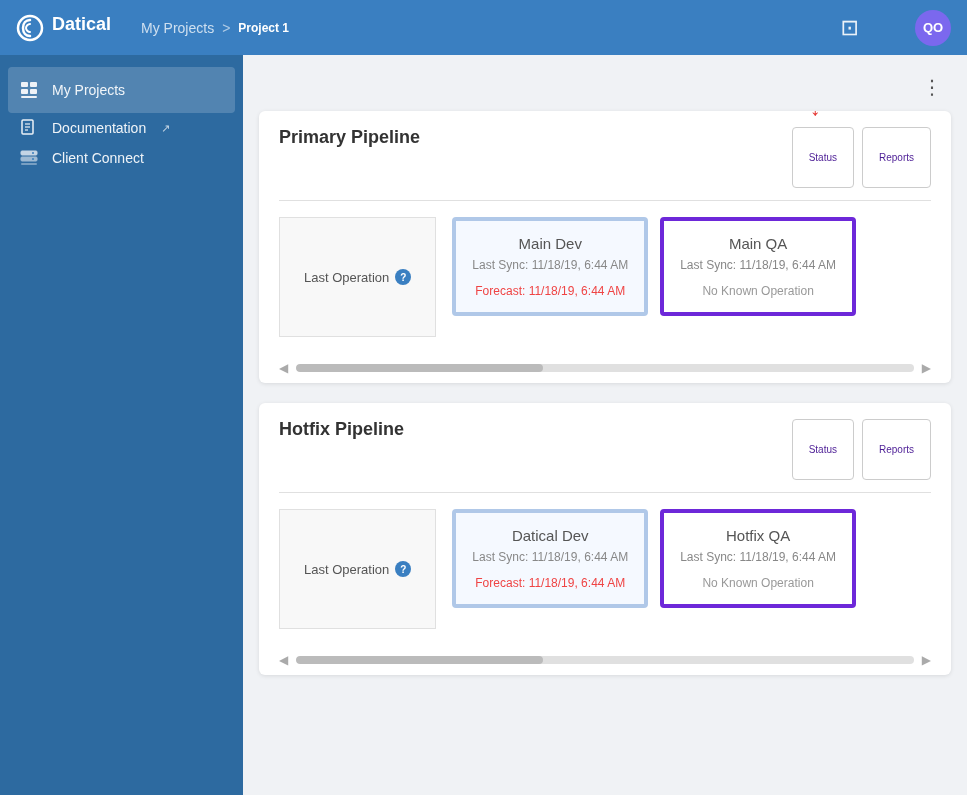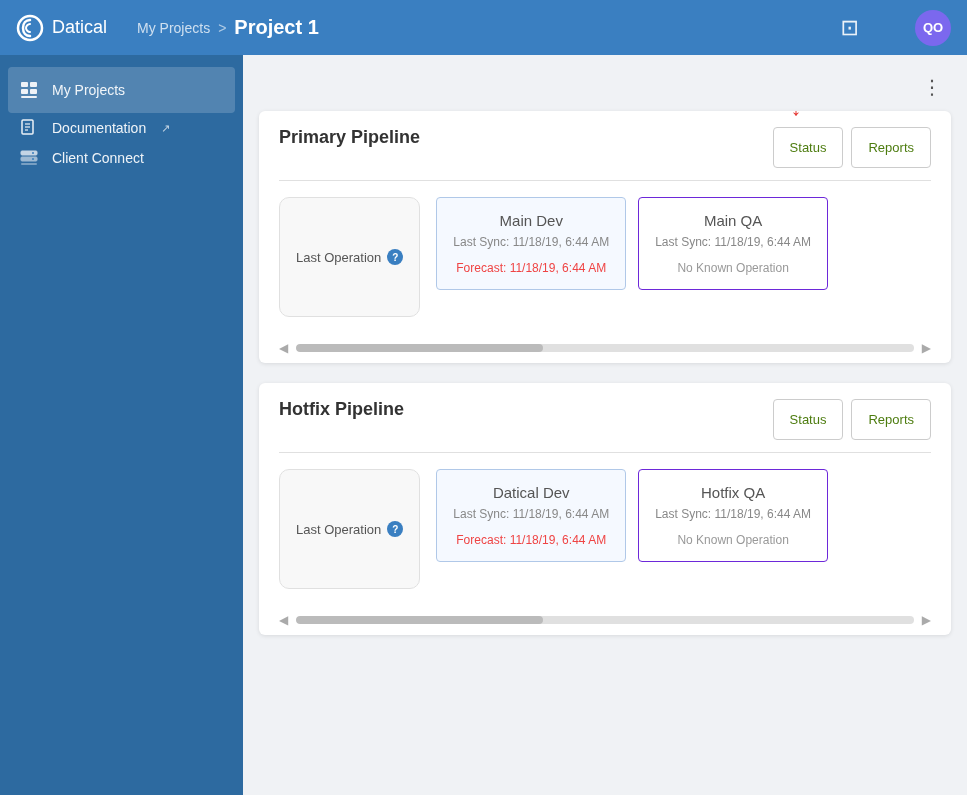--- a/index.html
+++ b/index.html
@@ -9,24 +9,24 @@
     .header {
       background-color: #3a7fc1;
       height: 55px;
       display: flex;
       align-items: center;
       padding: 0 16px;
       flex-shrink: 0;
     }
     .header-logo {
       display: flex;
-      align-items: center;
+      align-items: flex-start;
       color: white;
       font-size: 18px;
-      font-weight: normal;
+      font-weight: bold;
       margin-right: 30px;
     }
     .header-logo svg {
       margin-right: 8px;
     }
     .header-breadcrumb {
       color: rgba(255,255,255,0.85);
       font-size: 14px;
       display: flex;
       align-items: center;
@@ -35,21 +35,21 @@
     .header-breadcrumb .project-link {
       color: rgba(255,255,255,0.75);
       cursor: pointer;
     }
     .header-breadcrumb .separator {
       color: rgba(255,255,255,0.6);
     }
     .header-breadcrumb .current {
       color: white;
       font-weight: 600;
-      font-size: 20px;
+      font-size: 12px;
     }
     .header-right {
       margin-left: auto;
       display: flex;
       align-items: center;
       gap: 12px;
     }
     .header-icon-btn {
       color: white;
       cursor: pointer;
@@ -160,44 +160,44 @@
       color: #333;
     }
     .pipeline-actions {
       display: flex;
       gap: 8px;
       align-items: center;
     }
     .btn-outline {
       border: 1px solid #ccc;
       background: white;
-      color: #4d7c0f;
-      padding: 12px 16px;
+      color: #4c1d95;
+      padding: 24px 16px;
       border-radius: 4px;
-      font-size: 13px;
+      font-size: 10px;
       cursor: pointer;
     }
     .pipeline-divider {
       height: 1px;
       background: #e0e0e0;
       margin: 0 20px;
     }
     .pipeline-body {
       padding: 16px 20px;
       display: flex;
       gap: 16px;
       align-items: flex-start;
     }
 
     
     .last-operation-box {
       background: #f8f8f8;
       border: 1px solid #e0e0e0;
-      border-radius: 10px;
-      padding: 14px 16px;
+      border-radius: 0;
+      padding: 14px 24px;
       min-width: 130px;
       display: flex;
       align-items: center;
       gap: 6px;
       font-size: 13px;
       color: #555;
       flex-shrink: 0;
       height: 120px;
       align-self: center;
       justify-content: space-between;
@@ -217,21 +217,21 @@
       flex-shrink: 0;
     }
 
     
     .pipeline-steps {
       display: flex;
       gap: 12px;
       overflow-x: auto;
     }
     .step-card {
-      border: 1px solid #6d28d9;
+      border: 4px solid #6d28d9;
       border-radius: 4px;
       padding: 14px 16px;
       min-width: 180px;
       background: white;
       text-align: center;
     }
     .step-card.highlighted {
       border-color: #b0c8e8;
       background: #f5f9ff;
     }

